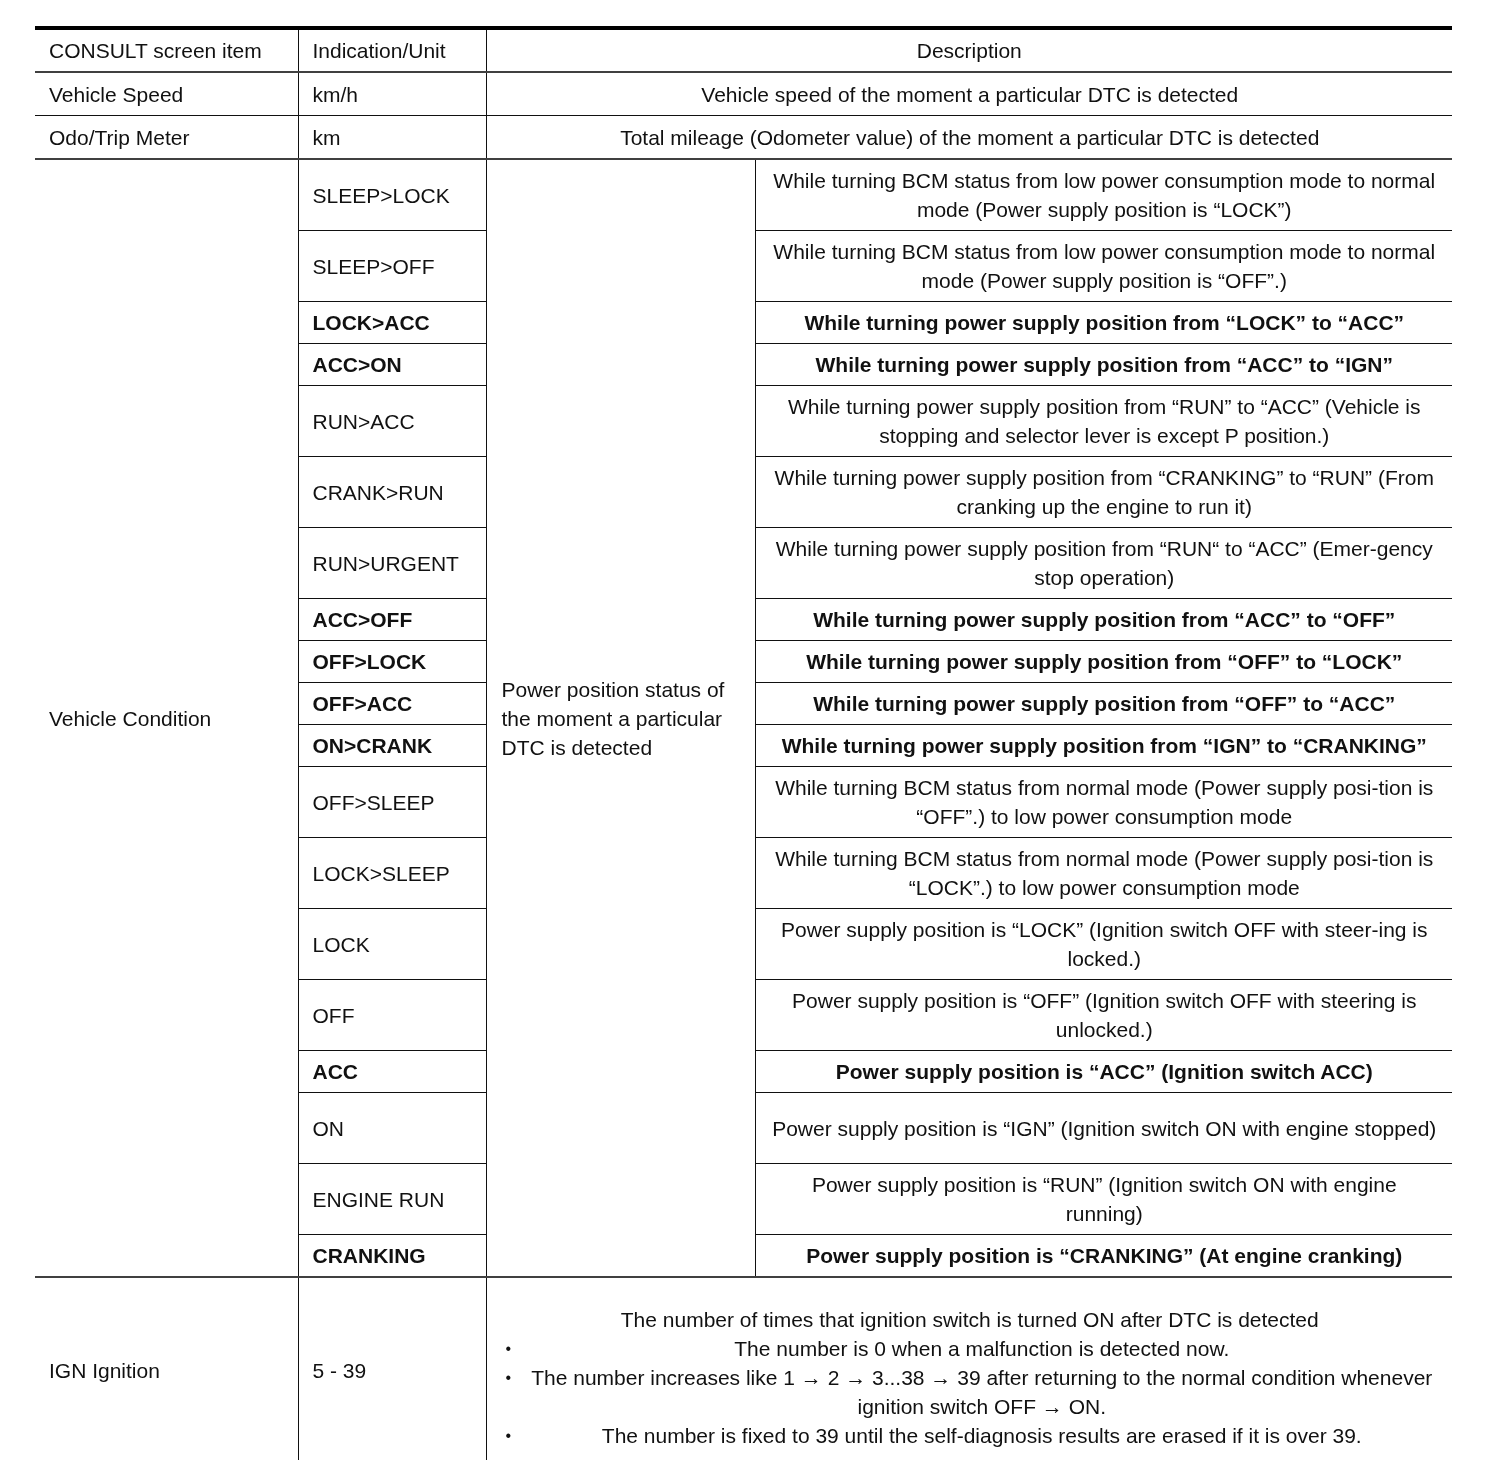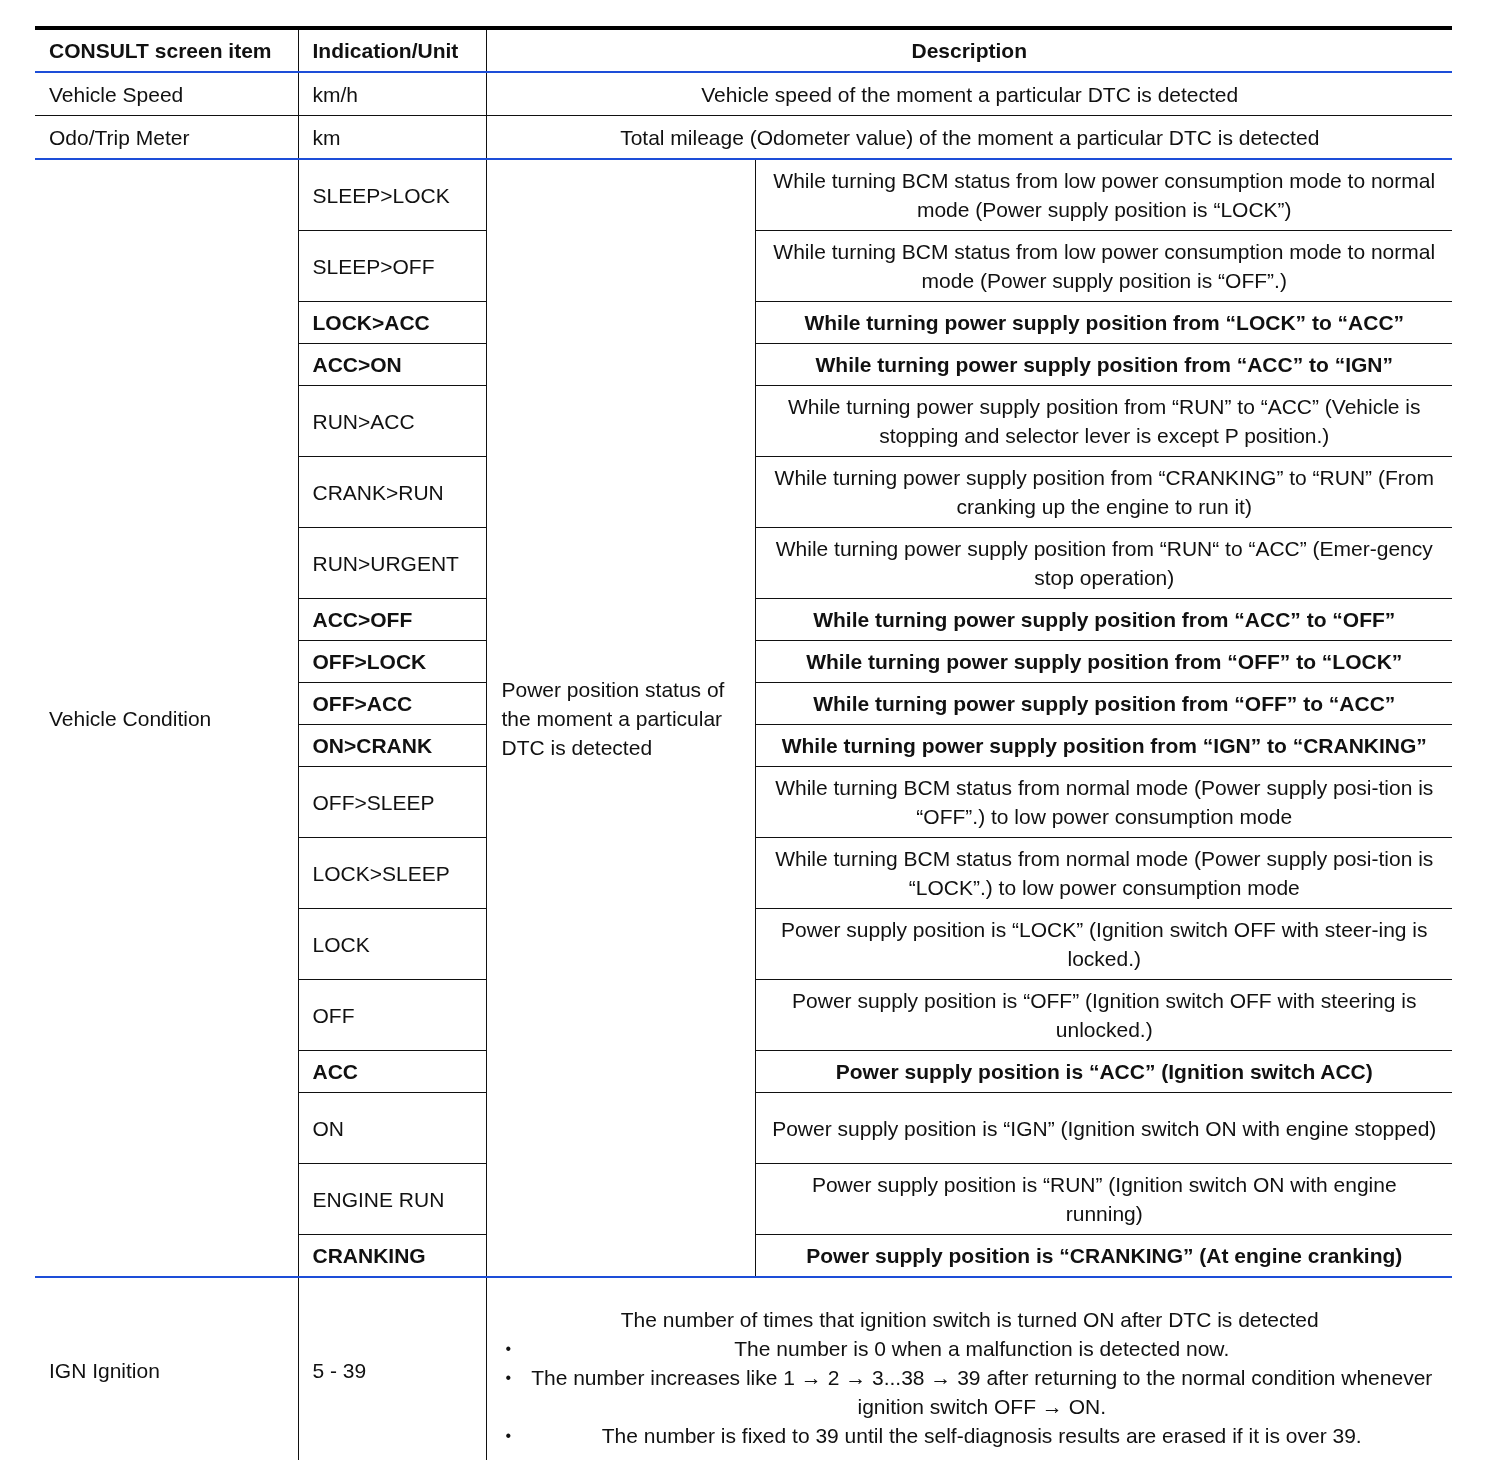--- a/index.html
+++ b/index.html
@@ -4,23 +4,23 @@
 <style>
   html, body { margin: 0; padding: 0; background: #ffffff; }
   body { width: 1504px; height: 1460px; position: relative; font-family: "Liberation Sans", sans-serif; color: #111; }
   .page { position: absolute; left: 35px; top: 26px; width: 1417px; }
   table { border-collapse: collapse; width: 1417px; table-layout: fixed; font-size: 21px; line-height: 29px; }
   col.c1 { width: 263px; }
   col.c2 { width: 188px; }
   col.c3 { width: 269px; }
   col.c4 { width: 697px; }
   td, th { border: 1px solid #111; padding: 0 14px; vertical-align: middle; font-weight: normal; text-align: left; }
-  tr.top-rule > * { border-top: 4px solid #000; font-weight: bold; }
+  tr.top-rule > * { border-top: 4px solid #000; }
   tr.bottom-rule > * { border-bottom: 4px solid #000; }
-  tr.thick-top > * { border-top: 2px solid #1d4ed8; }
+  tr.thick-top > * { border-top: 2px solid #404040; }
   td:first-child, th:first-child { border-left: none; }
   td:last-child, th:last-child { border-right: none; text-align: center; }
   th { height: 41px; }
   th.center { text-align: center; margin-left: 8px; }
   tr.simple td { height: 42px; }
   tr.r2 td { height: 70px; }
   tr.r1 td { height: 41px; font-weight: bold; }
   td.desc { padding-left: 15px; }
   .ign-desc { padding-top: 21px; padding-bottom: 8px; }
   .ign-desc ul { list-style: none; margin: 0; padding: 0; }

